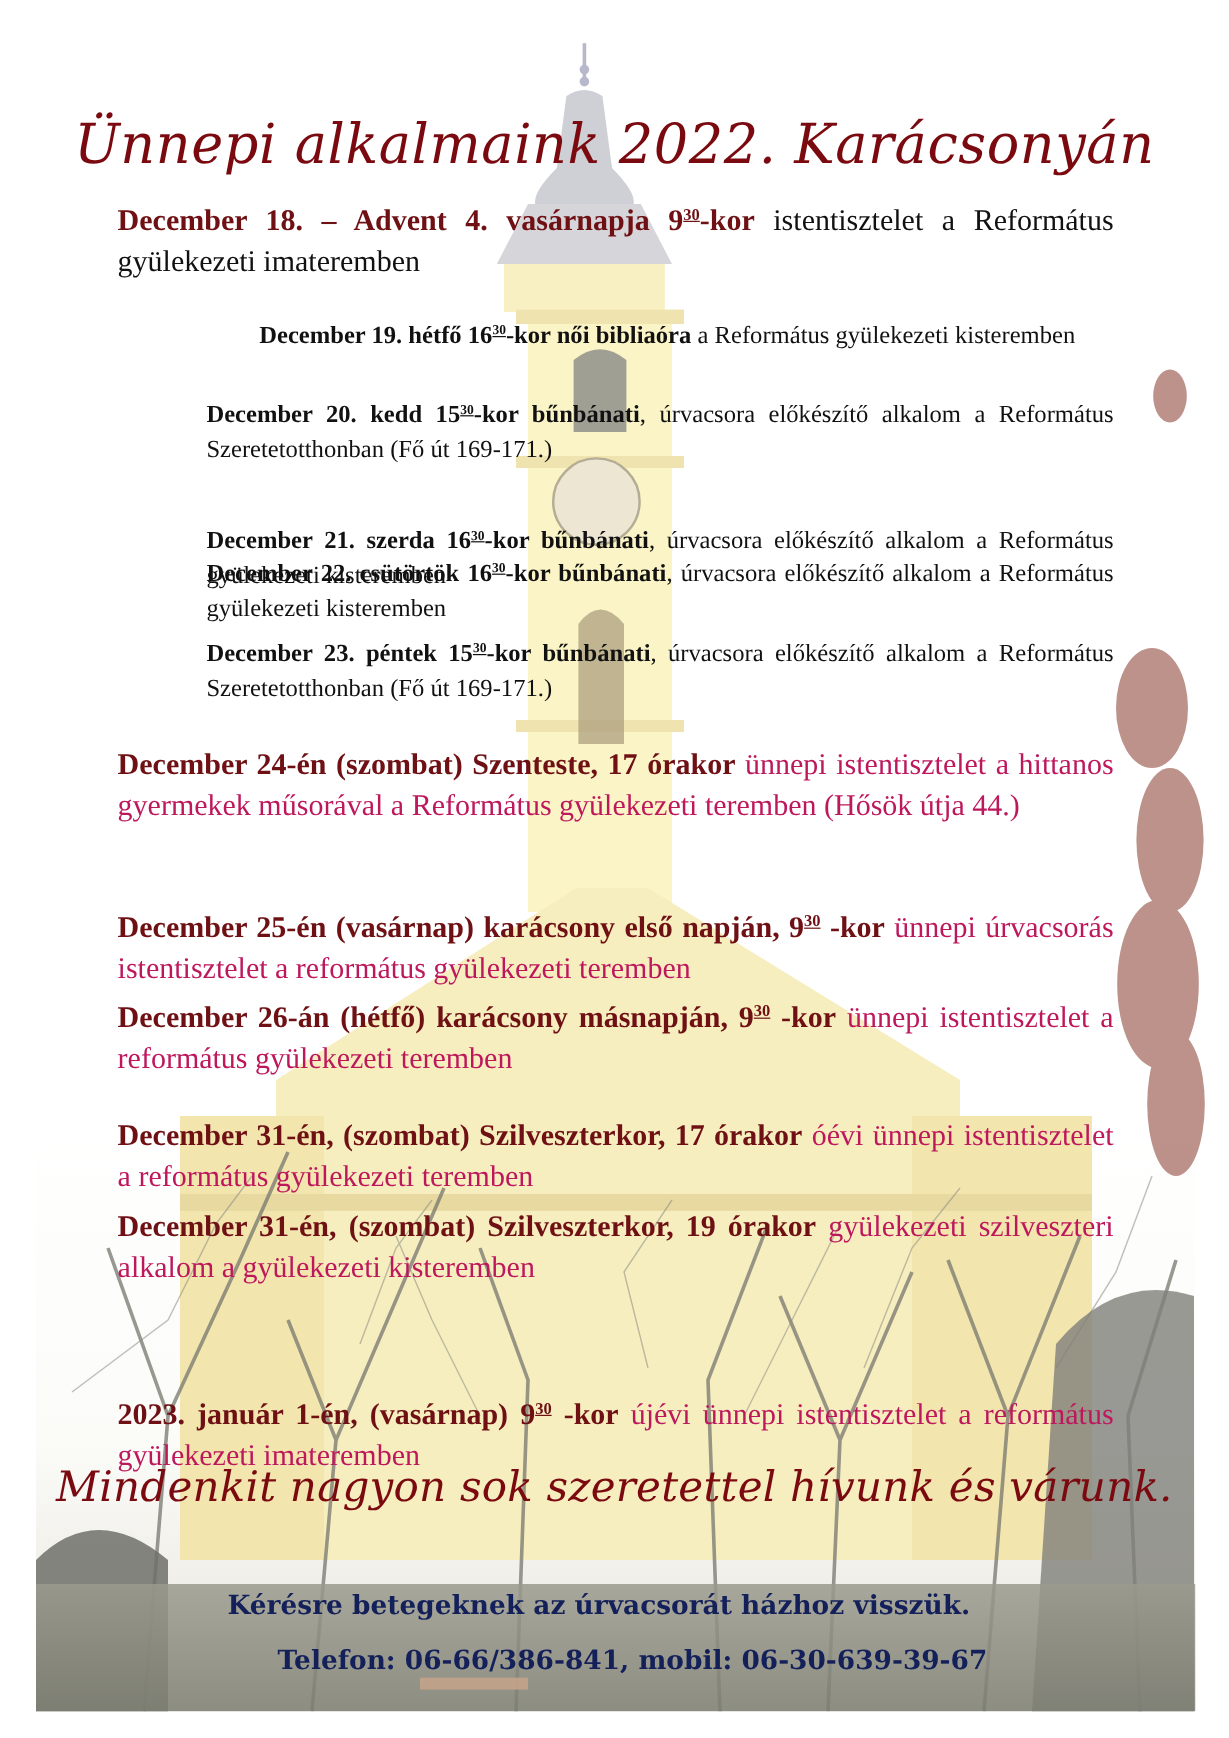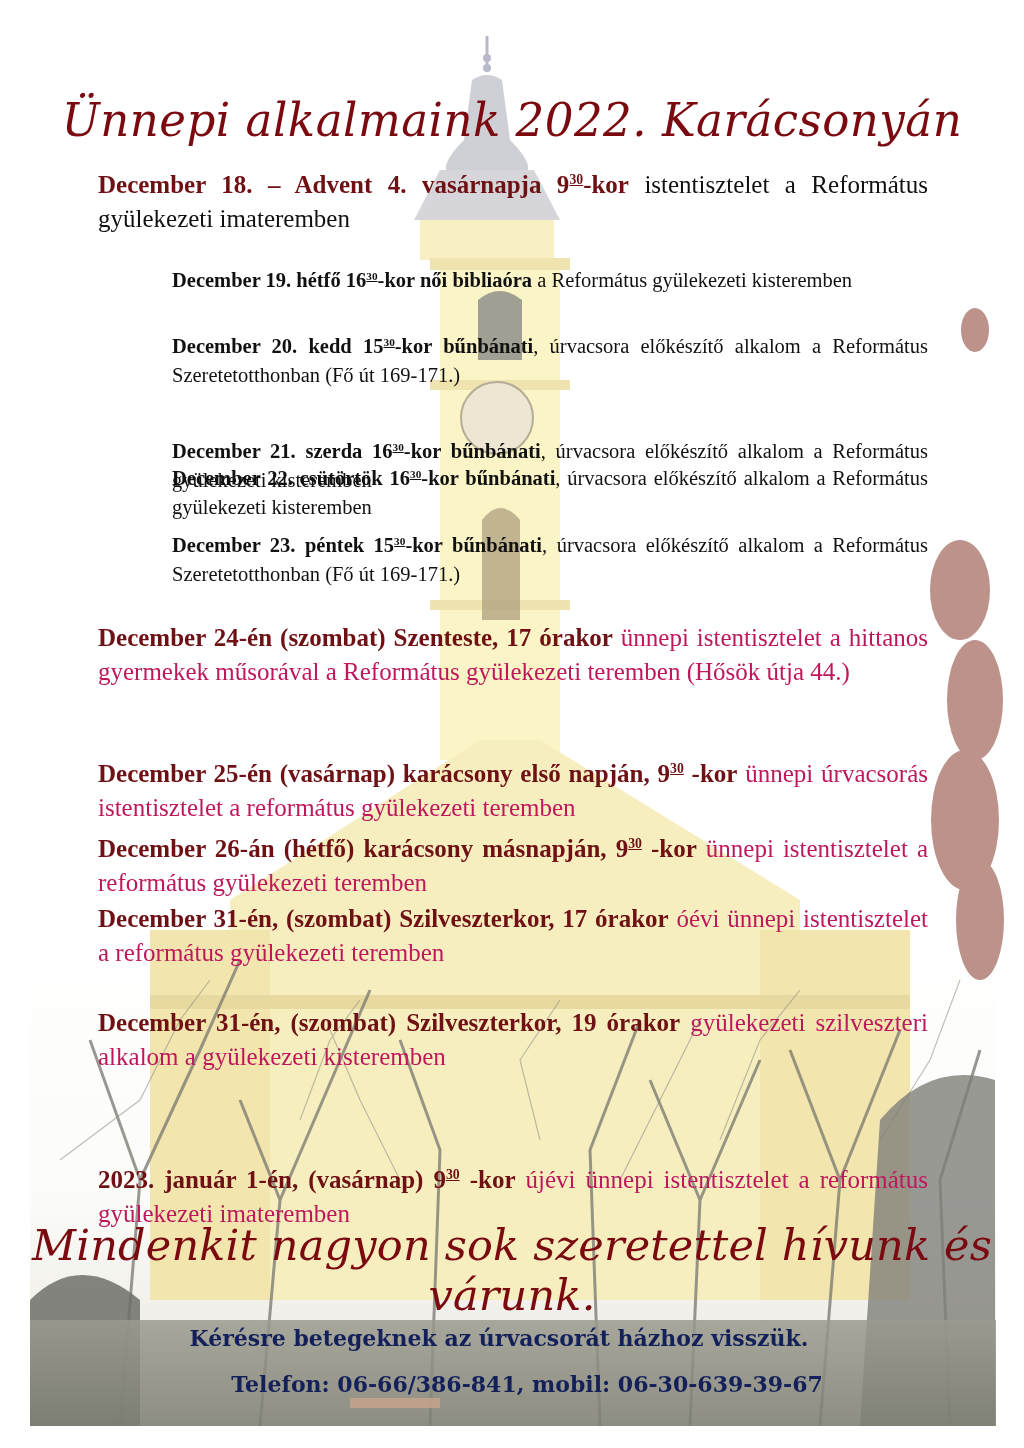--- a/index.html
+++ b/index.html
@@ -31,21 +31,21 @@
   .p-sub b { font-weight: bold; }
 
   .sup { font-size: 0.55em; vertical-align: 0.65em; text-decoration: underline; line-height: 0; }
 
   .evt { position: absolute; left: 98px; width: 830px; }
   .sub { position: absolute; left: 172px; width: 756px; }
 
   .closing {
     position: absolute; left: 0; top: 1220px; width: 1024px; text-align: center;
     font-family: "DejaVu Serif", serif; font-style: italic;
-    font-size: 43px; color: #7a0a10; letter-spacing: 0.2px;
+    font-size: 35px; color: #7a0a10; letter-spacing: 0.2px;
   }
   .contact {
     position: absolute; left: 0; width: 998px; text-align: center;
     font-family: "DejaVu Serif", serif; font-weight: bold;
     font-size: 22px; color: #13205a;
   }
 </style>
 </head>
 <body>
 
@@ -129,21 +129,21 @@
 </div>
 
 <div class="content">
 
   <h1 class="title">Ünnepi alkalmaink 2022. Karácsonyán</h1>
 
   <div class="evt p-main" style="top:168px;">
     <span class="hl"><span>December 18. – Advent 4. vasárnapja 9</span><span class="sup">30</span><span>-kor</span></span><span> istentisztelet a Református gyülekezeti imateremben</span>
   </div>
 
-  <div class="sub p-sub" style="top:266px;">
+  <div class="sub p-sub" style="top:266px;margin-left:44px;">
     <b><span>December 19. hétfő 16</span><span class="sup">30</span><span>-kor női bibliaóra</span></b><span> a Református gyülekezeti kisteremben</span>
   </div>
   <div class="sub p-sub" style="top:332px;">
     <b><span>December 20. kedd 15</span><span class="sup">30</span><span>-kor bűnbánati</span></b><span>, úrvacsora előkészítő alkalom a Református Szeretetotthonban (Fő út 169-171.)</span>
   </div>
   <div class="sub p-sub" style="top:401px;margin-top:36px;">
     <b><span>December 21. szerda 16</span><span class="sup">30</span><span>-kor bűnbánati</span></b><span>, úrvacsora előkészítő alkalom a Református gyülekezeti kisteremben</span>
   </div>
   <div class="sub p-sub" style="top:464px;">
     <b><span>December 22. csütörtök 16</span><span class="sup">30</span><span>-kor bűnbánati</span></b><span>, úrvacsora előkészítő alkalom a Református gyülekezeti kisteremben</span>
@@ -154,21 +154,21 @@
 
   <div class="evt p-main" style="top:621px;">
     <span class="hl"><span>December 24-én (szombat) Szenteste, 17 órakor</span></span><span class="blue"> ünnepi istentisztelet a hittanos gyermekek műsorával a Református gyülekezeti teremben (Hősök útja 44.)</span>
   </div>
   <div class="evt p-main" style="top:757px;">
     <span class="hl"><span>December 25-én (vasárnap) karácsony első napján, 9</span><span class="sup">30</span><span> -kor</span></span><span class="blue"> ünnepi úrvacsorás istentisztelet a református gyülekezeti teremben</span>
   </div>
   <div class="evt p-main" style="top:832px;">
     <span class="hl"><span>December 26-án (hétfő) karácsony másnapján, 9</span><span class="sup">30</span><span> -kor</span></span><span class="blue"> ünnepi istentisztelet a református gyülekezeti teremben</span>
   </div>
-  <div class="evt p-main" style="top:902px;">
+  <div class="evt p-main" style="top:930px;">
     <span class="hl"><span>December 31-én, (szombat) Szilveszterkor, 17 órakor</span></span><span class="blue"> óévi ünnepi istentisztelet a református gyülekezeti teremben</span>
   </div>
   <div class="evt p-main" style="top:1006px;">
     <span class="hl"><span>December 31-én, (szombat) Szilveszterkor, 19 órakor</span></span><span class="blue"> gyülekezeti szilveszteri alkalom a gyülekezeti kisteremben</span>
   </div>
   <div class="evt p-main" style="top:1163px;">
     <span class="hl"><span>2023. január 1-én, (vasárnap) 9</span><span class="sup">30</span><span> -kor</span></span><span class="blue"> újévi ünnepi istentisztelet a református gyülekezeti imateremben</span>
   </div>
 
   <div class="closing">Mindenkit nagyon sok szeretettel hívunk és várunk.</div>

